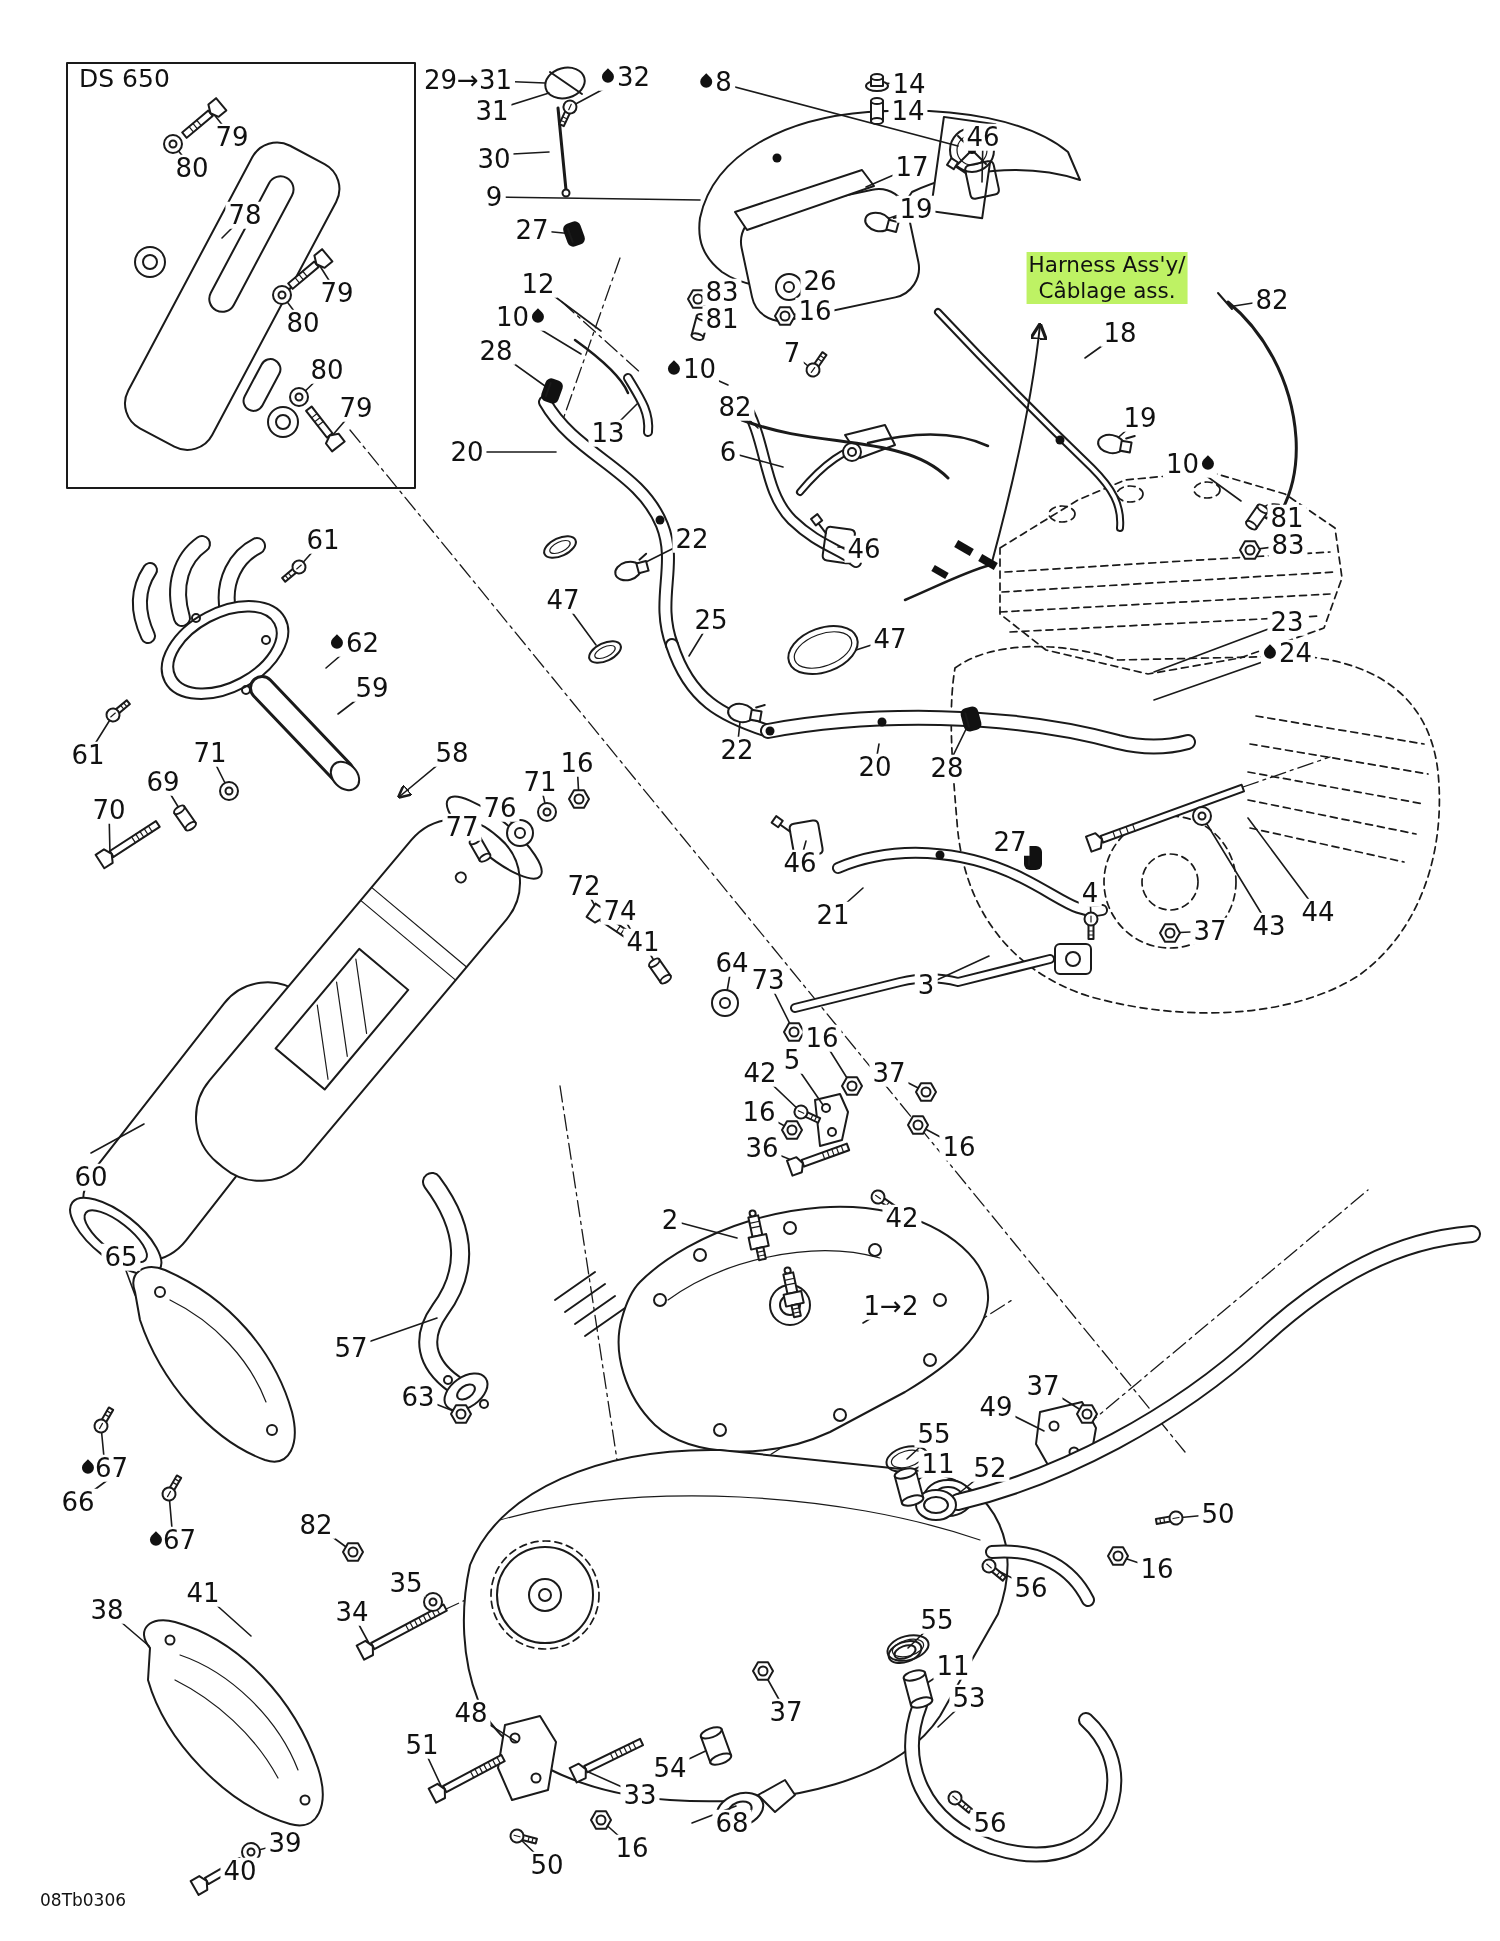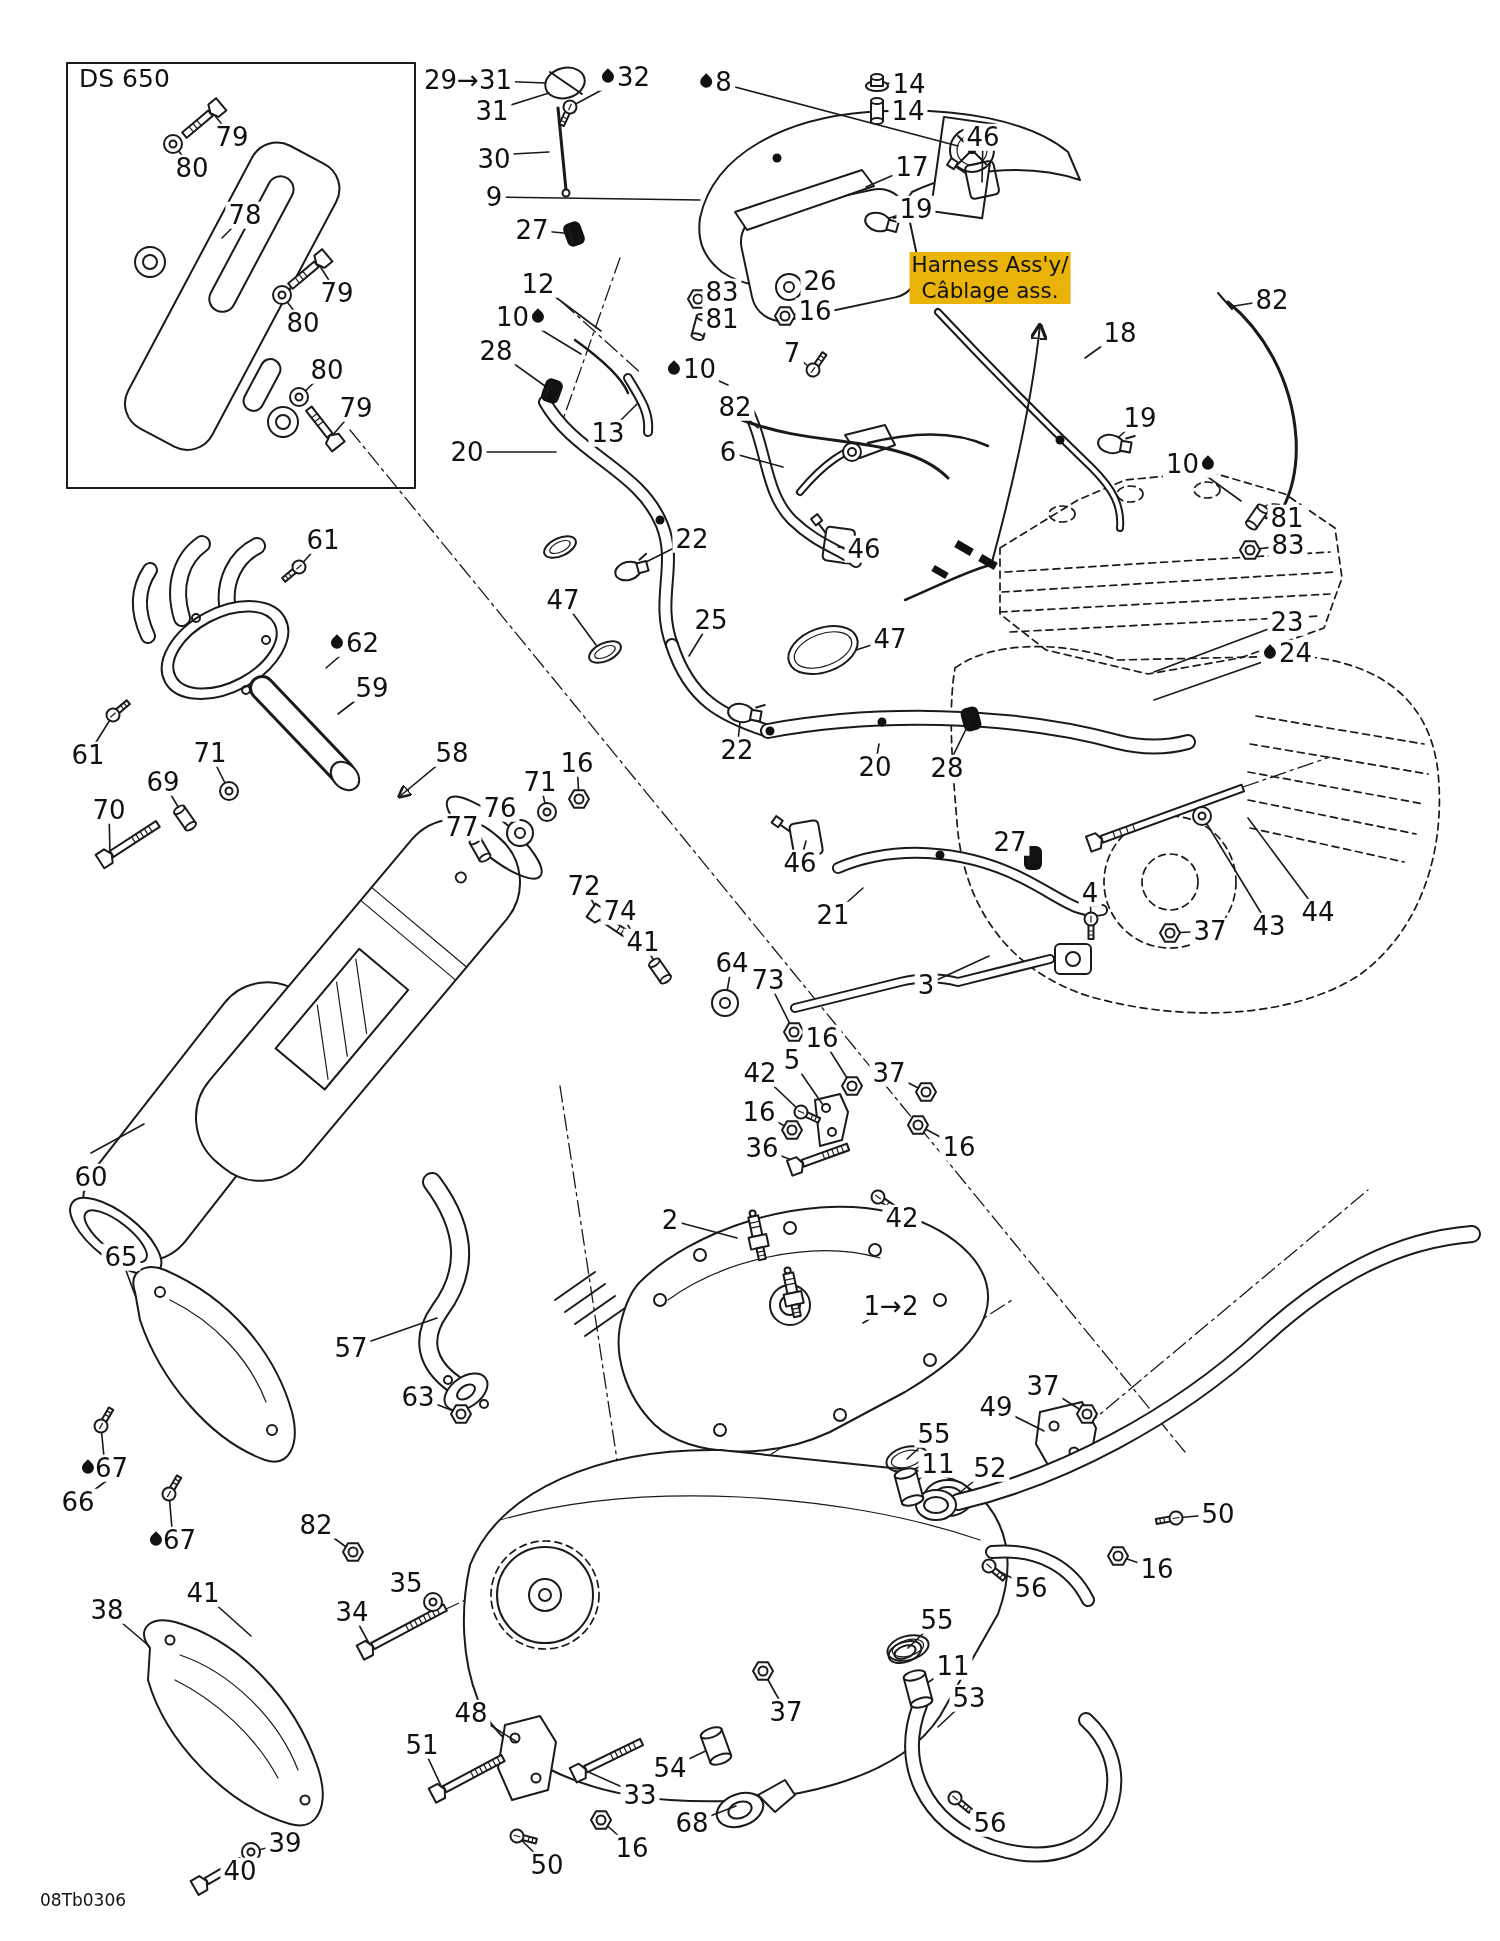--- a/index.html
+++ b/index.html
@@ -20,22 +20,22 @@
   #art .t16{stroke-width:16;} #art .w12{stroke:#fff;stroke-width:12;}
   #art .t18{stroke-width:18;} #art .w14{stroke:#fff;stroke-width:14;}
   #art .t20{stroke-width:20;} #art .w16{stroke:#fff;stroke-width:16;}
   #art .t26{stroke-width:26;} #art .w20{stroke:#fff;stroke-width:20;}
   #art .sw3{stroke-width:3;} #art .sw25{stroke-width:2.5;}
   .callout{position:absolute;transform:translate(-50%,-50%);display:flex;align-items:center;gap:3px;
            background:#fff;padding:0 3px;font-size:26px;line-height:1.02;white-space:nowrap;z-index:3;}
   .callout.drop-top{flex-direction:row;gap:1px;}
   .drop{width:12px;height:12px;background:#111;border-radius:0 50% 50% 50%;transform:rotate(45deg);flex:none;}
   .inset-title{position:absolute;left:77px;top:64px;font-size:25px;z-index:3;background:#fff;padding:0 2px;}
-  .harness-note{position:absolute;left:990px;top:252px;transform:translateX(-50%);text-align:center;
-                font-size:21.5px;line-height:1.2;z-index:3;background:#eab308;padding:0 2px;}
+  .harness-note{position:absolute;left:1107px;top:252px;transform:translateX(-50%);text-align:center;
+                font-size:21.5px;line-height:1.2;z-index:3;background:#bef264;padding:0 2px;}
   .part-code{position:absolute;left:40px;top:1890px;font-size:17px;z-index:3;}
 </style>
 </head>
 <body>
 
 <div class="stage">
 
 <svg id="art" width="1500" height="1941" viewBox="0 0 1500 1941">
   <defs>
     <marker id="ah" viewBox="0 0 10 10" refX="9" refY="5" markerWidth="8" markerHeight="8" orient="auto">
@@ -1177,21 +1177,21 @@
       </div>
       <div class="callout" style="left: 632px; top: 1848px;">
         <span>16</span>
       </div>
       <div class="callout" style="left: 640px; top: 1795px;">
         <span>33</span>
       </div>
       <div class="callout" style="left: 670px; top: 1768px;">
         <span>54</span>
       </div>
-      <div class="callout" style="left: 692px; top: 1823px; justify-content: center;">
+      <div class="callout" style="left: 732px; top: 1823px; justify-content: center;">
         <span>68</span>
       </div>
       <div class="callout" style="left: 786px; top: 1712px;">
         <span>37</span>
       </div>
       <div class="callout" style="left: 934px; top: 1434px;">
         <span>55</span>
       </div>
       <div class="callout" style="left: 938px; top: 1464px;">
         <span>11</span>

